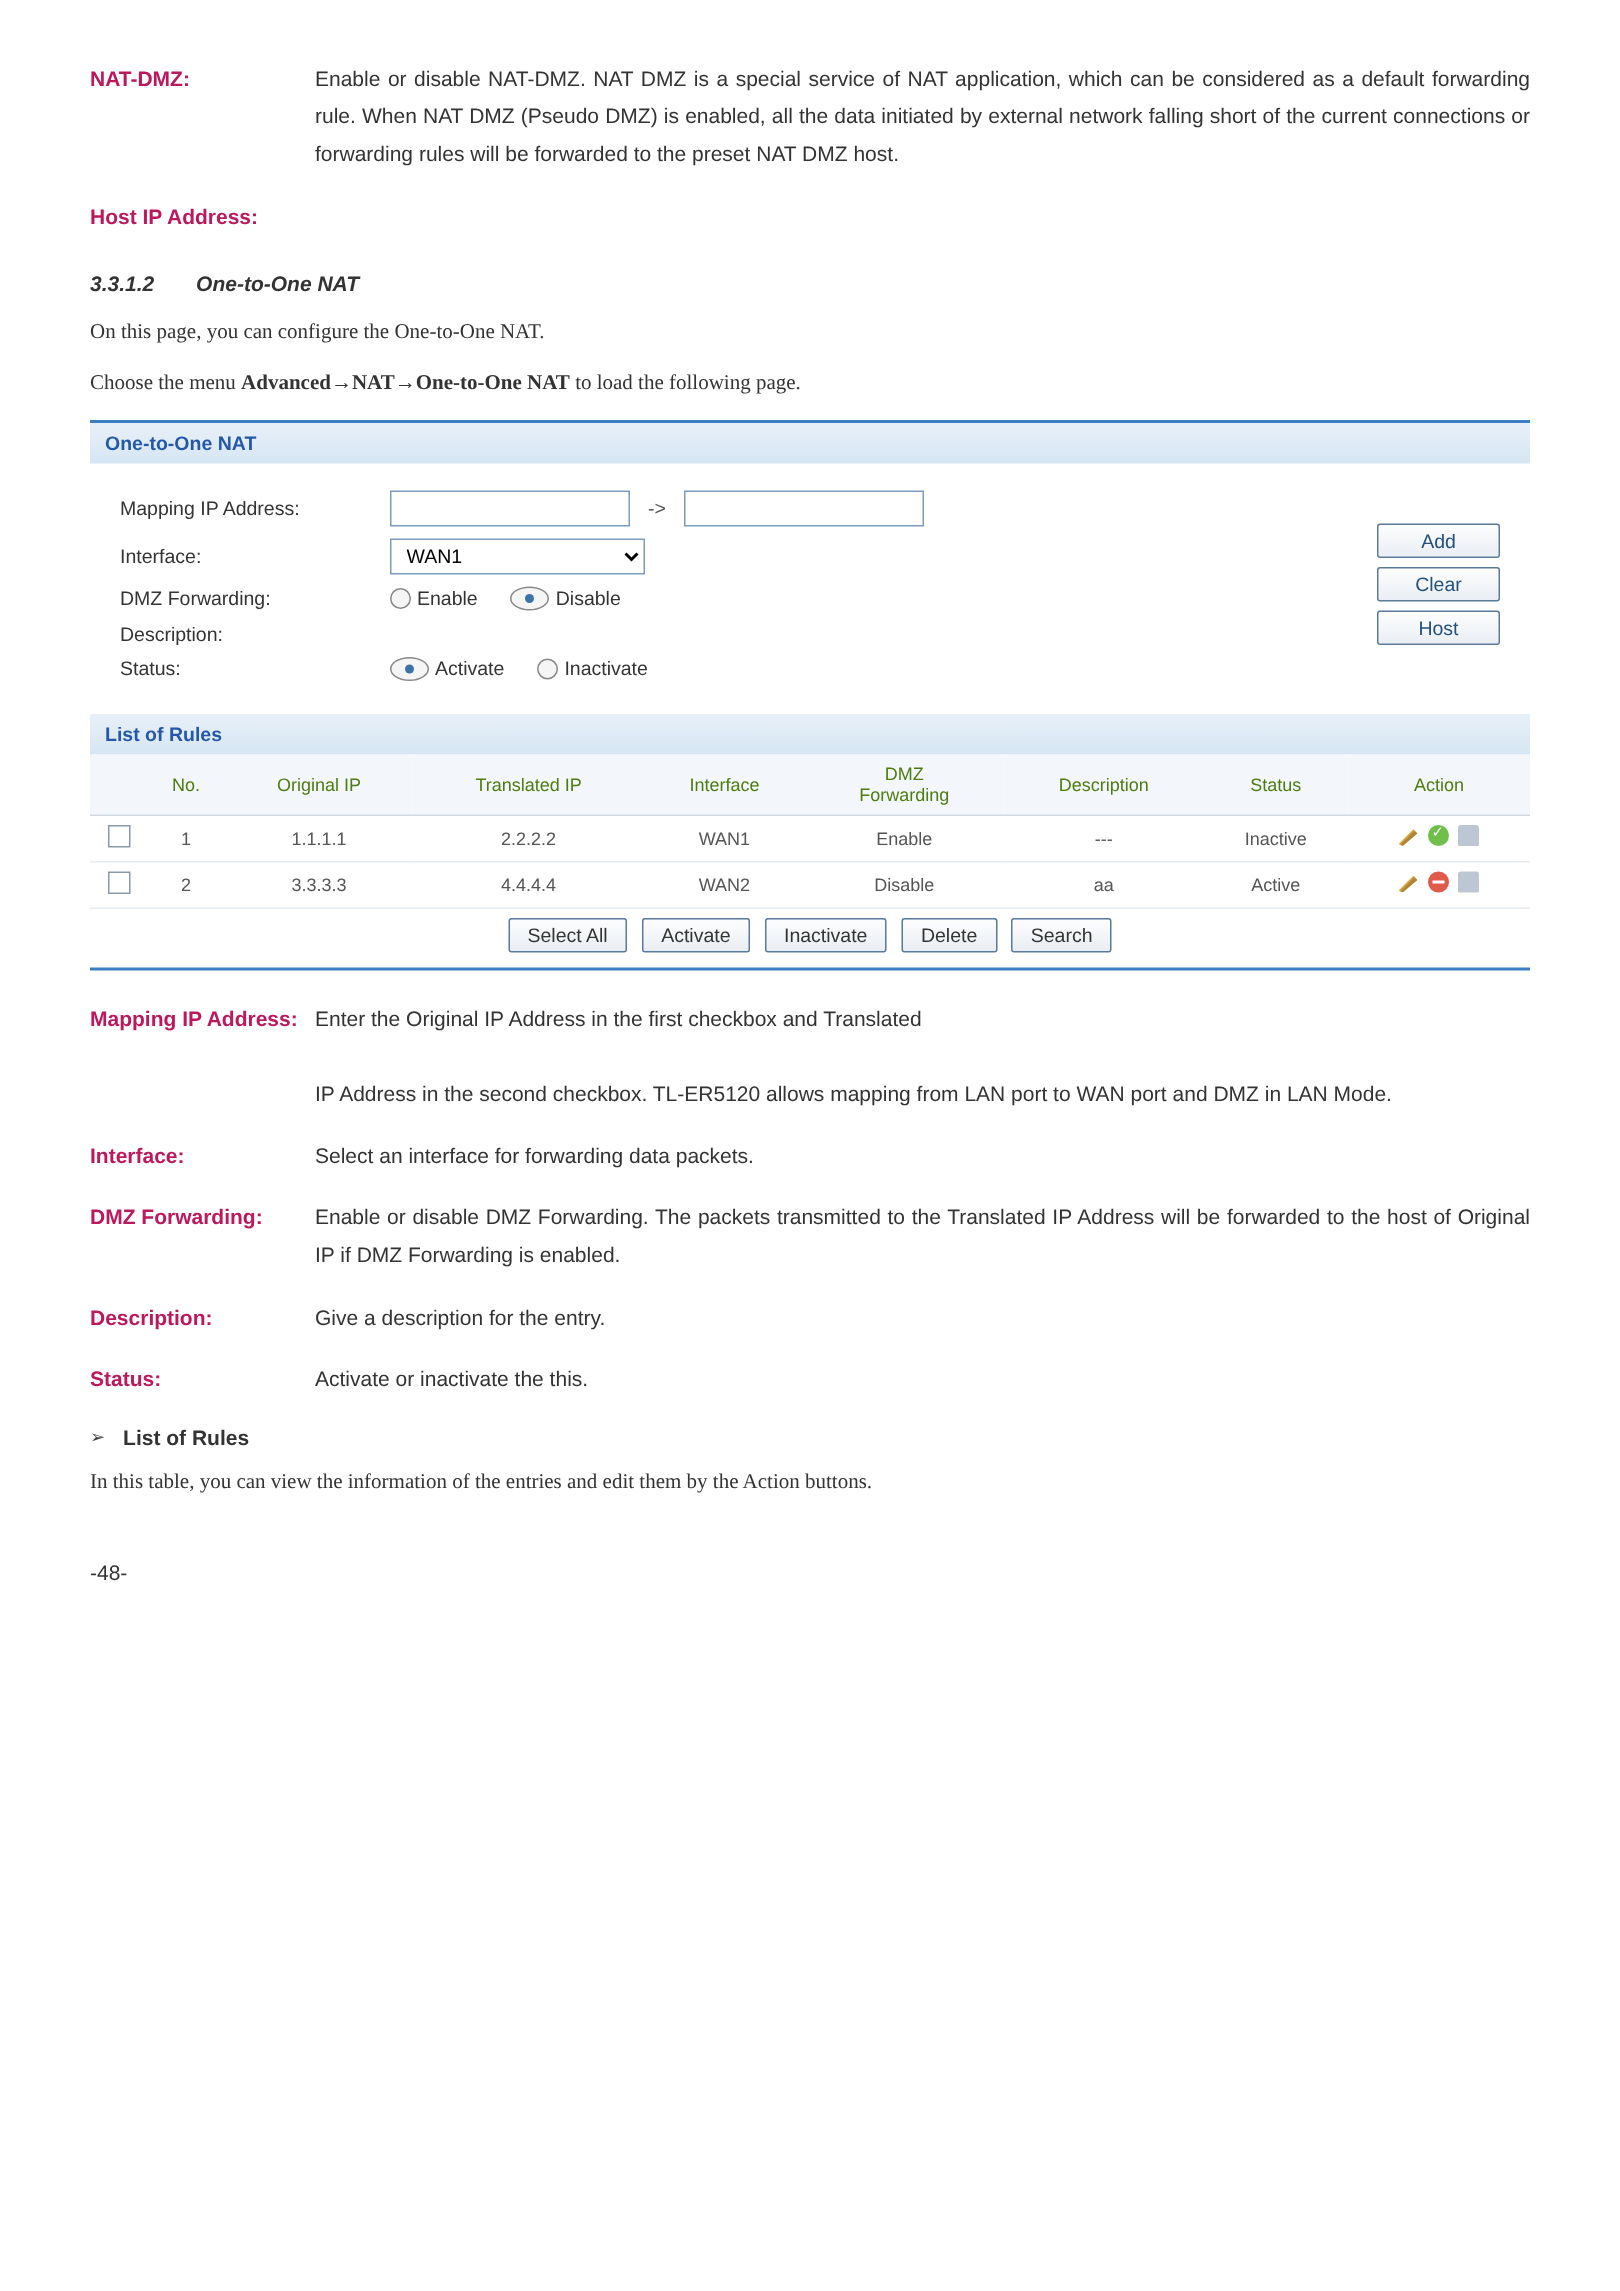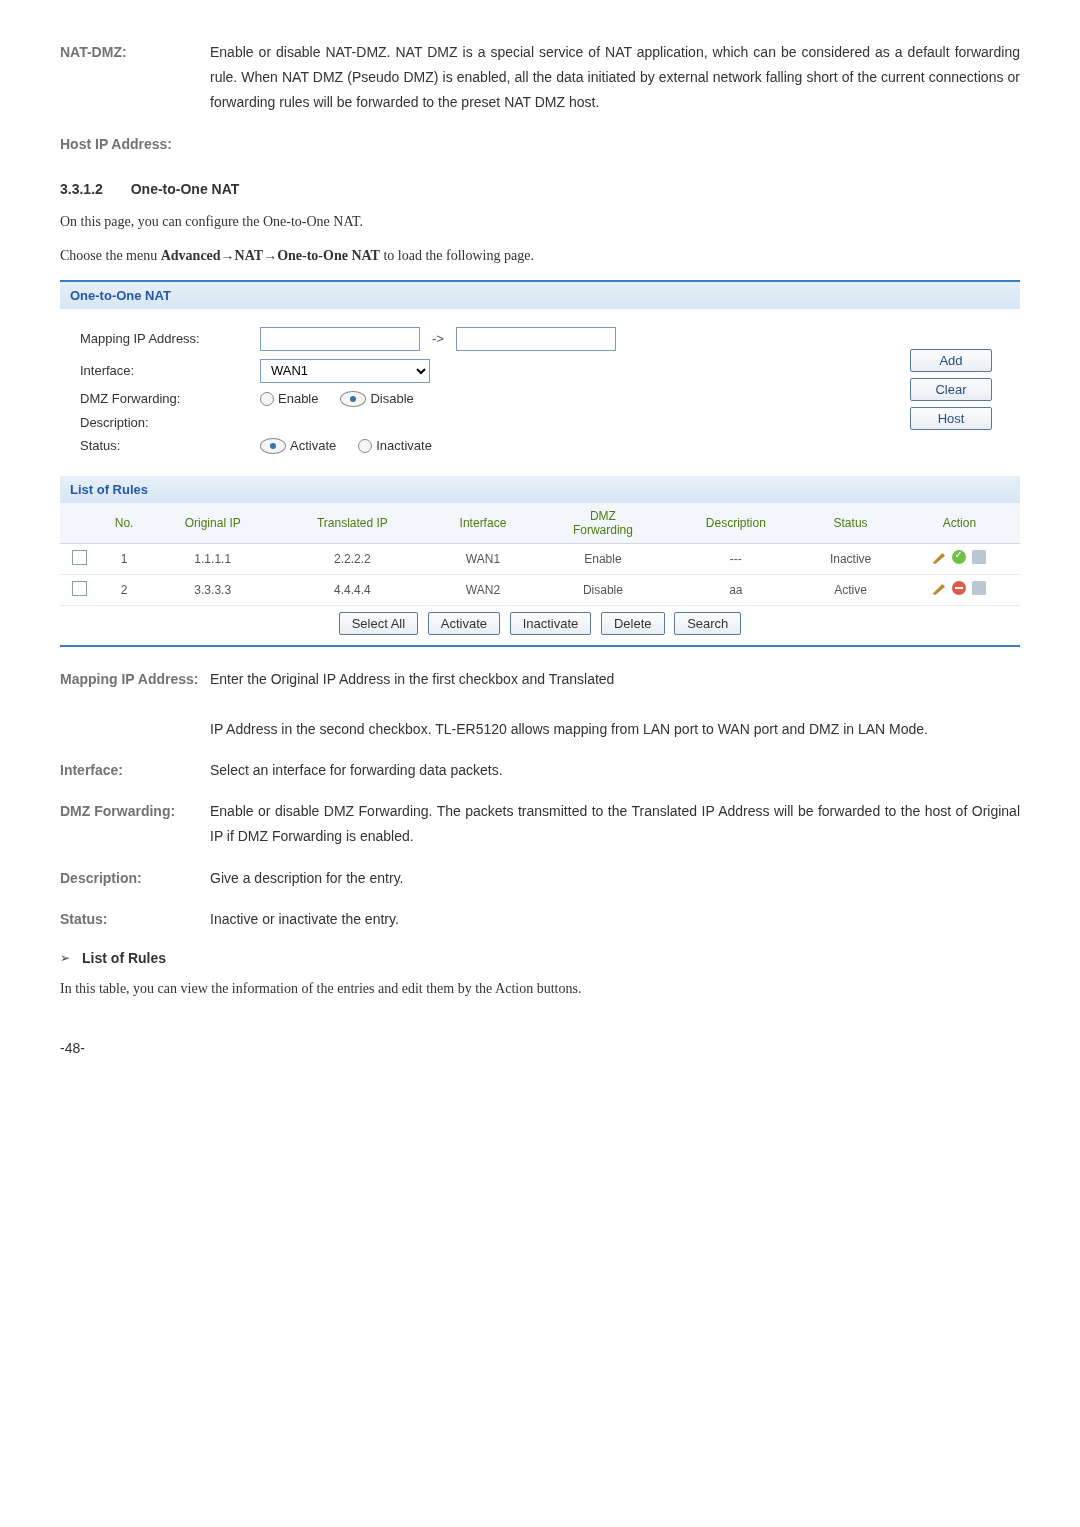--- a/index.html
+++ b/index.html
@@ -5,39 +5,40 @@
   body {
     font-family: Arial, sans-serif;
     font-size: 14px;
     color: #333;
     background: #fff;
     margin: 0;
     padding: 40px 60px;
     width: 960px;
   }
   .label-blue {
-    color: #737373;
+    color: #be185d;
     font-weight: bold;
   }
   .desc-row {
     display: flex;
     margin-bottom: 16px;
     line-height: 1.8;
   }
   .desc-label {
     width: 150px;
     flex-shrink: 0;
   }
   .desc-text {
     flex: 1;
     text-align: justify;
   }
   .section-heading {
     font-weight: bold;
     margin: 24px 0 14px 0;
+    font-style: italic;
   }
   .section-heading .num {
     margin-right: 24px;
   }
   .body-para {
     margin: 12px 0;
     line-height: 1.6;
     font-family: Liberation Serif, serif;
   }
   .bold { font-weight: bold; }
@@ -60,21 +61,21 @@
     padding: 10px 20px 14px 20px;
     display: flex;
   }
   .form-left {
     flex: 1;
   }
   .form-right {
     width: 90px;
     display: flex;
     flex-direction: column;
-    align-items: flex-start;
+    align-items: flex-end;
     gap: 6px;
     padding-top: 30px;
   }
   .form-row {
     display: flex;
     align-items: center;
     margin: 8px 0;
   }
   .form-label-col {
     width: 180px;
@@ -404,21 +405,21 @@
   <div class="desc-text">Enable or disable DMZ Forwarding. The packets transmitted to the Translated IP Address will be forwarded to the host of Original IP if DMZ Forwarding is enabled.</div>
 </div>
 
 <div class="desc-row">
   <div class="desc-label label-blue">Description:</div>
   <div class="desc-text">Give a description for the entry.</div>
 </div>
 
 <div class="desc-row">
   <div class="desc-label label-blue">Status:</div>
-  <div class="desc-text">Inactive or inactivate the entry.</div>
+  <div class="desc-text">Activate or inactivate the this.</div>
 </div>
 
 <div class="list-heading">
   <span class="chev">➢</span>
   <span class="bold">List of Rules</span>
 </div>
 <div class="body-para">In this table, you can view the information of the entries and edit them by the Action buttons.</div>
 
 <div class="page-num">-48-</div>
 

